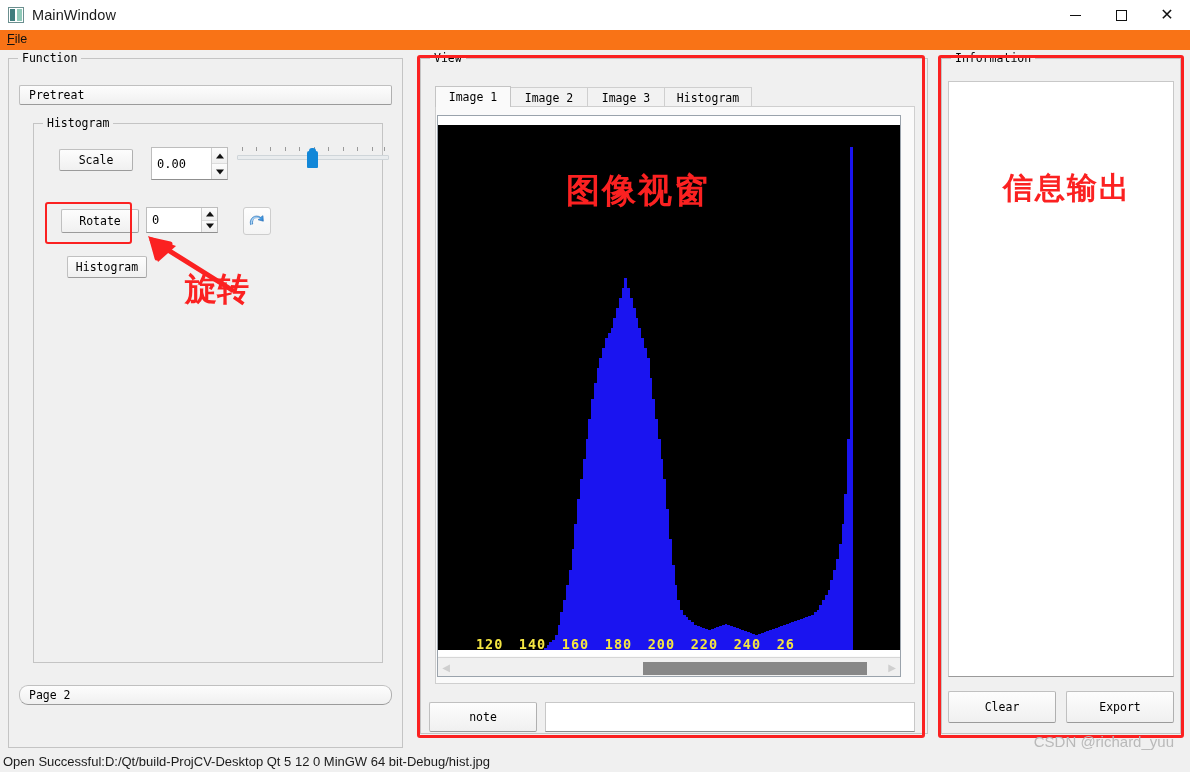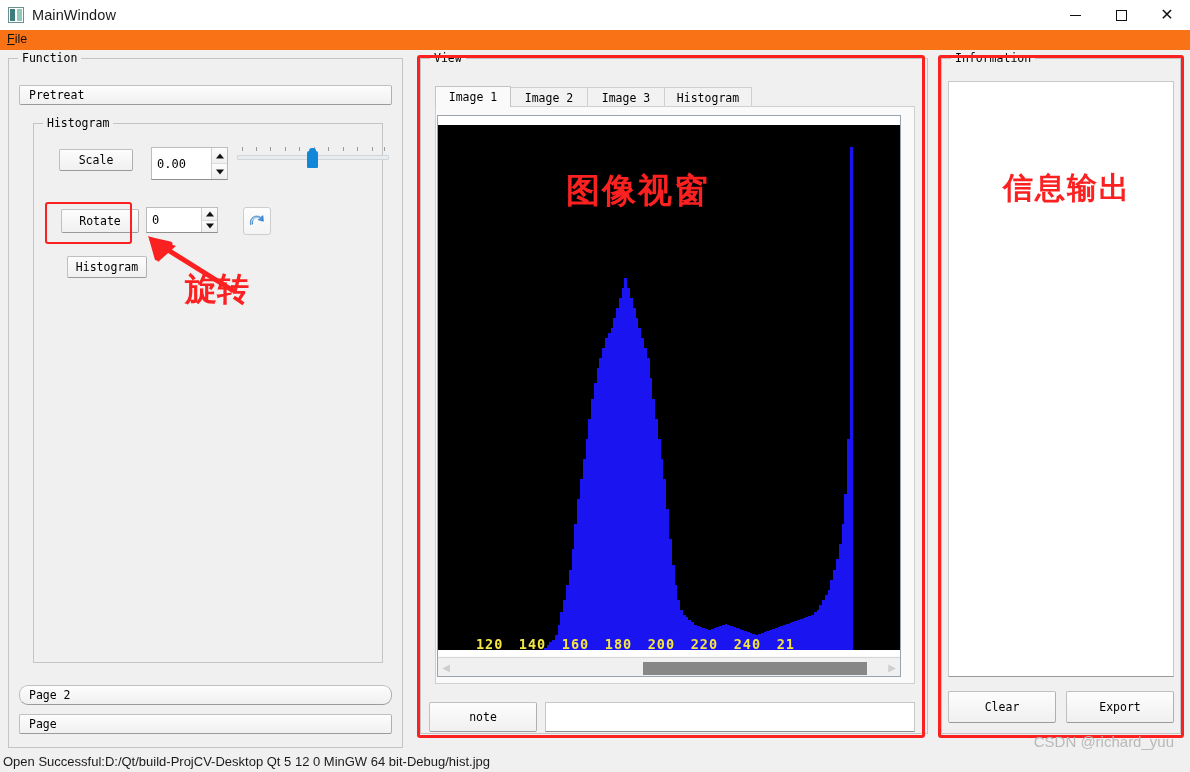--- a/index.html
+++ b/index.html
@@ -309,23 +309,20 @@
         </svg>
       </div>
 
       <div class="qbtn" style="position:absolute; left:33px; top:132px; width:80px; height:22px;">
         <span>Histogram</span>
       </div>
     </div>
 
     <div class="qbtn left" style="position:absolute; left:10px; top:626px; width:373px; height:20px;border-radius:9px;">
       <span>Page 2</span>
-    </div>
-    <div class="qbtn left" style="position:absolute; left:10px; top:655px; width:373px; height:20px;">
-      <span>Page</span>
     </div>
   </div>
 
   <div class="groupbox" style="left:420px; top:58px; width:508px; height:676px;">
     <span class="gb-title">View</span>
 
     <div class="tabbar" style="left:14px; top:27px; width:480px; height:21px;">
       <div class="tab active" style="width:76px; height:21px;">
         <span>Image 1</span>
       </div>
@@ -457,21 +454,21 @@
           <div class="hist-bar" style="left: 406.337px; width: 2.78313px; height: 155.93px; background: rgb(26, 20, 240);"></div>
           <div class="hist-bar" style="left: 409.12px; width: 2.78313px; height: 211.26px; background: rgb(26, 20, 240);"></div>
           <div class="hist-bar" style="left: 411.904px; width: 2.78313px; height: 503px; background: rgb(26, 20, 240);"></div>
           <span class="hist-label" style="left: 8.2%; bottom: -2px;">120</span>
           <span class="hist-label" style="left: 17.5%; bottom: -2px;">140</span>
           <span class="hist-label" style="left: 26.8%; bottom: -2px;">160</span>
           <span class="hist-label" style="left: 36.1%; bottom: -2px; text-align: center;">180</span>
           <span class="hist-label" style="left: 45.4%; bottom: -2px;">200</span>
           <span class="hist-label" style="left: 54.7%; bottom: -2px;">220</span>
           <span class="hist-label" style="left: 64%; bottom: -2px;">240</span>
-          <span class="hist-label" style="left: 73.3%; bottom: -2px;">21</span>
+          <span class="hist-label" style="left: 73.3%; bottom: -2px;">26</span>
         </div>
       <div class="white-strip" style="left:0; top:534px; width:100%; height:6px;"></div>
       <div class="hscroll" style="left:0; top:541px; width:462px; height:19px; border-top:1px solid #d6d6d6;">
         <span class="arrow">◀</span>
         <span class="track">
           <span class="thumb" id="hthumb" style="left: 44%; width: 52%;"></span>
         </span>
         <span class="arrow">▶</span>
       </div>
     </div>

